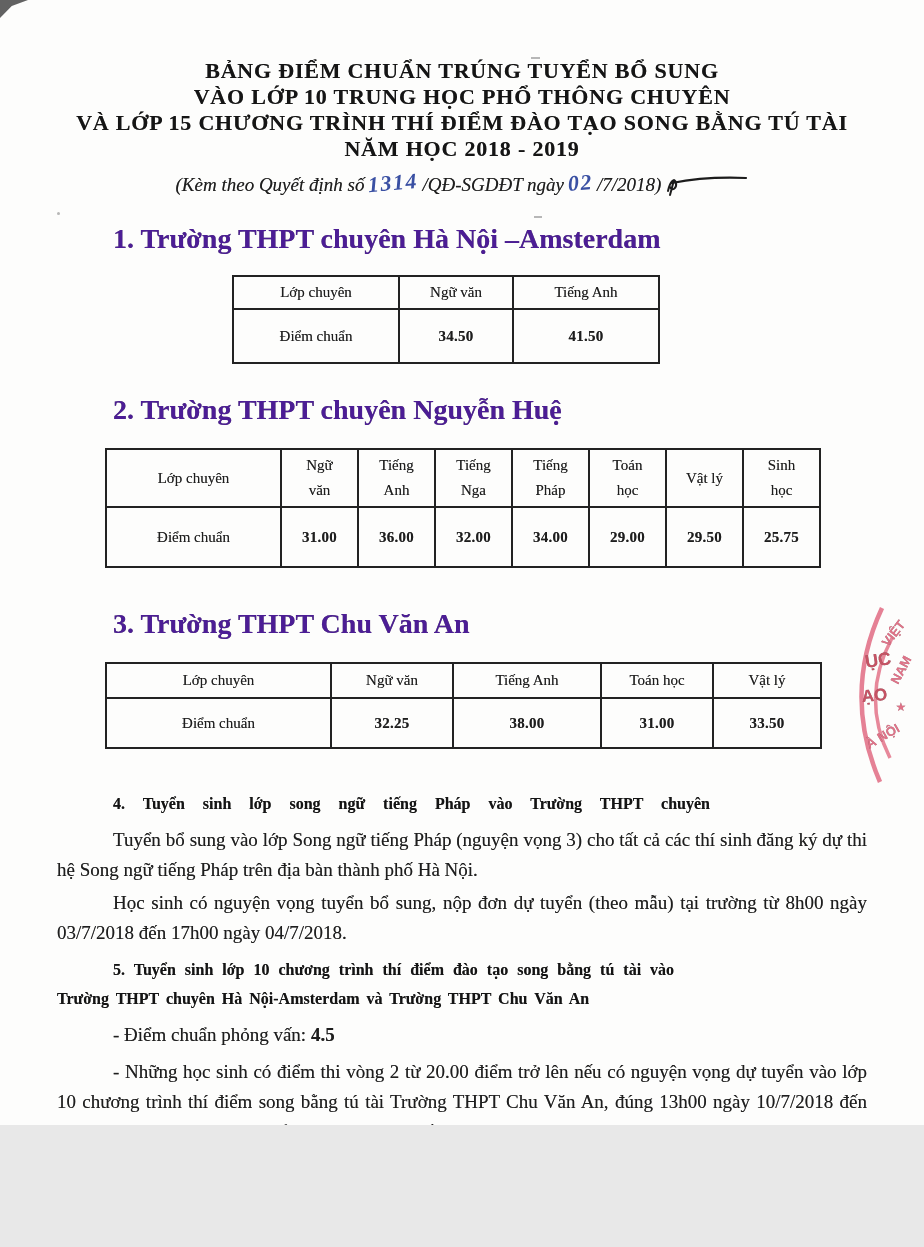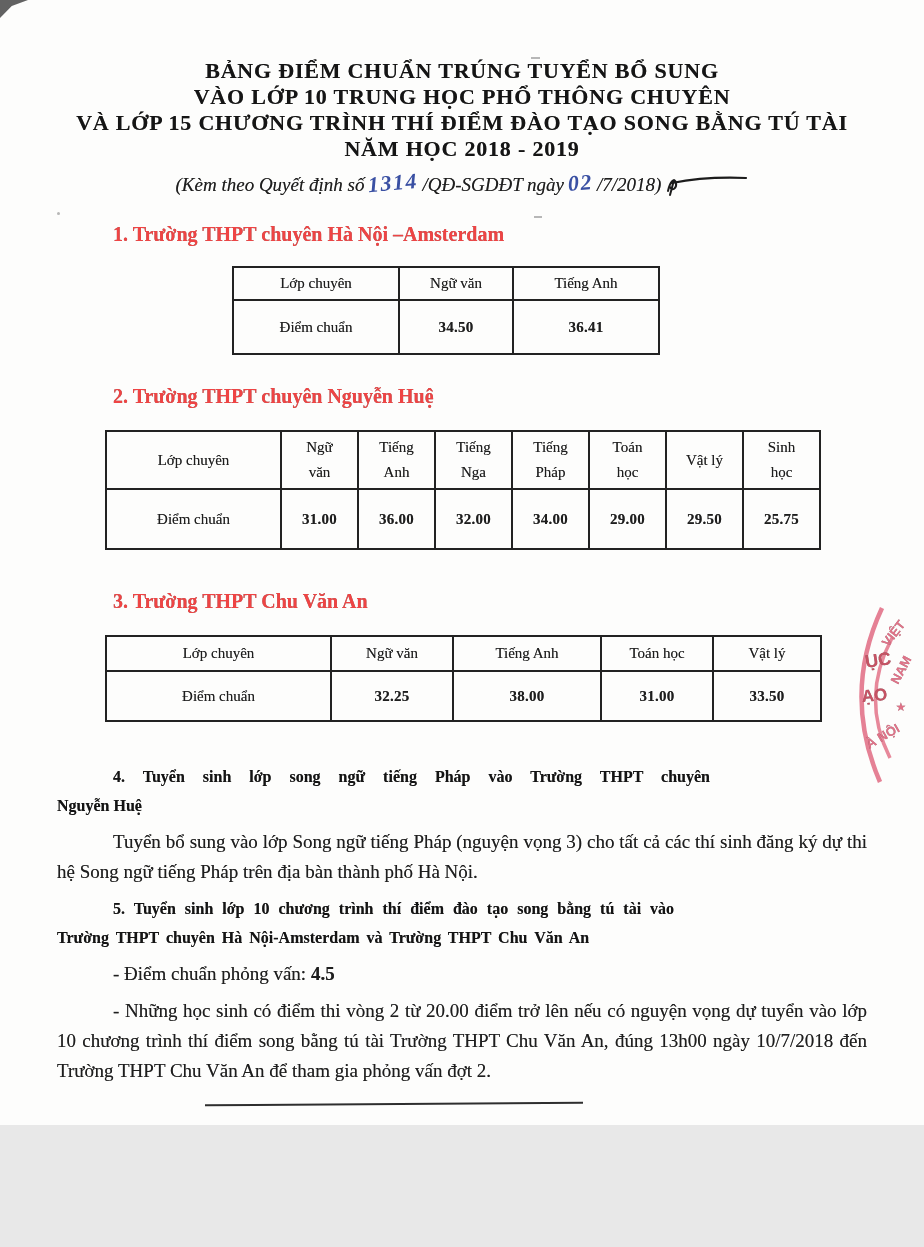--- a/index.html
+++ b/index.html
@@ -14,21 +14,21 @@
   }
   .content{position:absolute;left:57px;top:0;width:810px;}
 
   
   .title{margin-top:58px;text-align:center;font-weight:bold;font-size:22px;line-height:26px;letter-spacing:.8px;color:#151515;}
   .decree{margin-top:9px;text-align:center;font-style:italic;font-size:19px;white-space:nowrap;}
   .ink{color:#3a50a3;font-weight:bold;font-size:22px;letter-spacing:1.5px;display:inline-block;transform:rotate(-5deg) translateY(-1px);margin:0 4px;text-shadow:none;}
   .scribble{display:inline-block;vertical-align:-6px;margin-left:1px;}
 
   
-  .sec-h{font-weight:bold;font-size:20px;text-indent:56px;color:#ef4444;}
+  .sec-h{font-weight:bold;font-size:28px;text-indent:56px;color:#4c1d95;}
   .sec-h.s1{margin-top:26px;}
   .sec-h.s2{margin-top:30px;}
   .sec-h.s3{margin-top:40px;}
 
   
   table{border-collapse:collapse;table-layout:fixed;font-size:15px;}
   th,td{border:2px solid #222;text-align:center;vertical-align:middle;font-weight:normal;padding:0;}
   td.val{font-weight:bold;letter-spacing:.3px;}
   .t1{margin:20px 0 0 175px;width:426px;}
   .t1 th{height:31px;}
@@ -107,21 +107,21 @@
         </colgroup>
       <tbody>
           <tr>
         <th>Lớp chuyên</th>
         <th>Ngữ văn</th>
         <th>Tiếng Anh</th>
       </tr>
       <tr>
         <td>Điểm chuẩn</td>
         <td class="val">34.50</td>
-        <td class="val">36.41</td>
+        <td class="val">41.50</td>
       </tr>
     </tbody>
       </table>
 
     <div class="sec-h s2">2. Trường THPT chuyên Nguyễn Huệ</div>
 
     <table class="t2">
       <colgroup>
           <col class="c0">
           <col class="cn">
@@ -179,24 +179,24 @@
         <td class="val">32.25</td>
         <td class="val">38.00</td>
         <td class="val">31.00</td>
         <td class="val">33.50</td>
       </tr>
     </tbody>
       </table>
 
     <div class="h-just mt-h4">
       <span class="l1">4. Tuyển sinh lớp song ngữ tiếng Pháp vào Trường THPT chuyên</span>
-      <span class="l2">Nguyễn Huệ</span>
     </div>
 
     <div class="para mt-p1">Tuyển bổ sung vào lớp Song ngữ tiếng Pháp (nguyện vọng 3) cho tất cả các thí sinh đăng ký dự thi hệ Song ngữ tiếng Pháp trên địa bàn thành phố Hà Nội.</div>
+    <div class="para mt-p2">Học sinh có nguyện vọng tuyển bổ sung, nộp đơn dự tuyển (theo mẫu) tại trường từ 8h00 ngày 03/7/2018 đến 17h00 ngày 04/7/2018.</div>
 
     <div class="h-just h5 mt-h5">
       <span class="l1">5. Tuyển sinh lớp 10 chương trình thí điểm đào tạo song bằng tú tài vào</span>
       <span class="l2">Trường THPT chuyên Hà Nội-Amsterdam và Trường THPT Chu Văn An</span>
     </div>
 
     <div class="para mt-pi">
       <span>- Điểm chuẩn phỏng vấn: </span><span class="b">4.5</span>
     </div>
 

